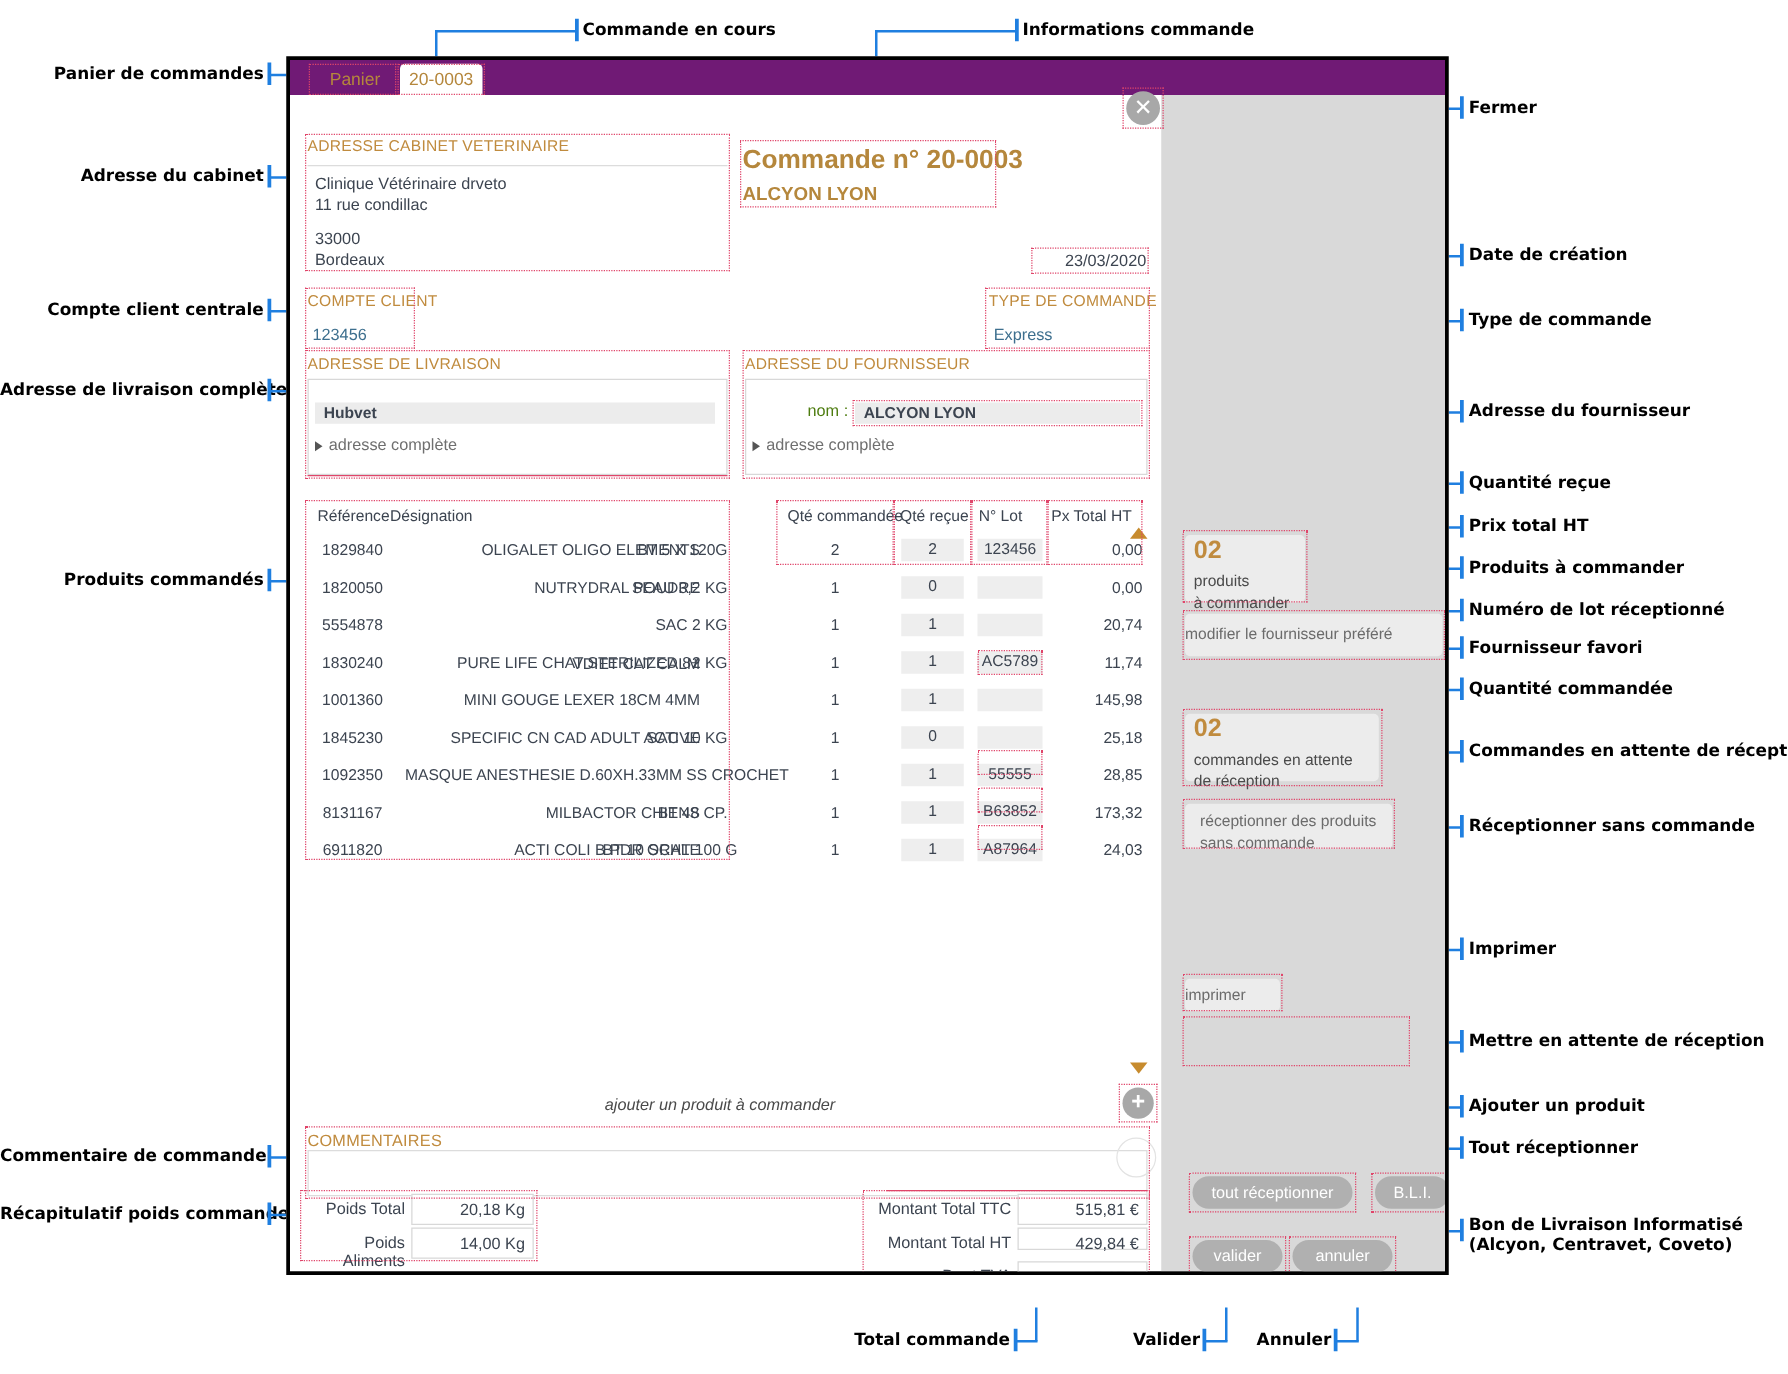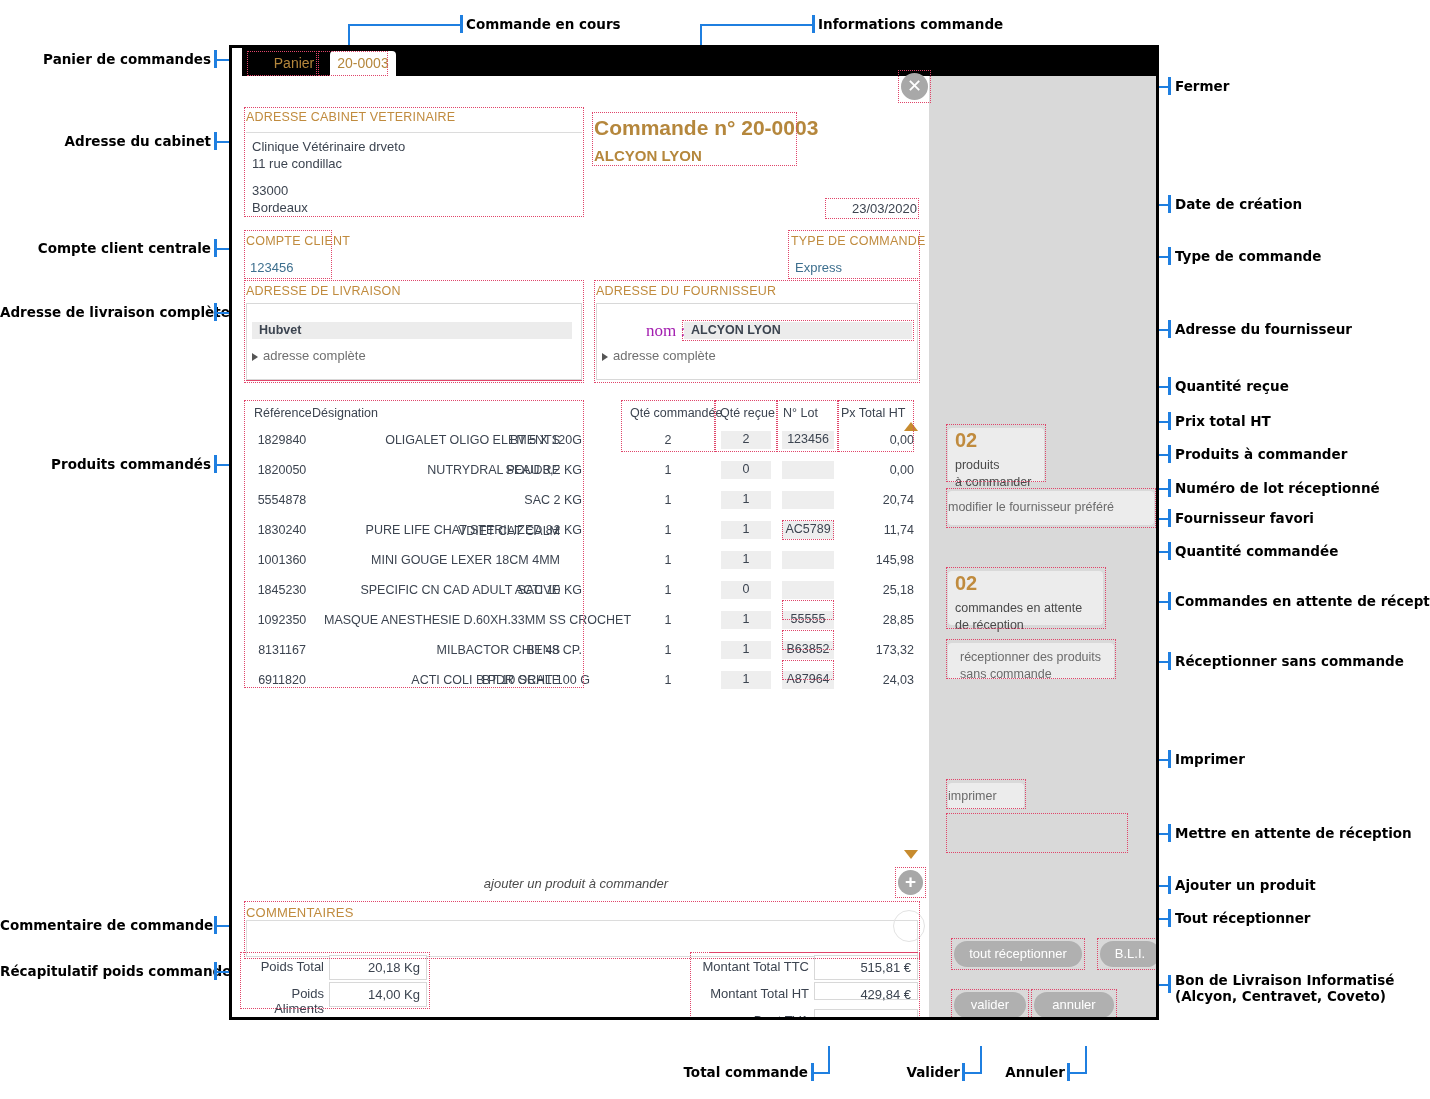--- a/index.html
+++ b/index.html
@@ -14,42 +14,42 @@
   .lead.h{height:2px;}
   .lead.v{width:2px;}
   .tick{position:absolute;width:3px;background:#1f7fe0;}
 
   
   #app{position:absolute;left:229px;top:45px;width:930px;height:975px;
        background:#ffffff;border:3px solid #000;box-sizing:border-box;}
   #appinner{position:absolute;inset:0;overflow:hidden;}
 
   
-  .tabbar{position:absolute;left:10px;top:0;width:100%;height:28px;background:#000000;}
+  .tabbar{position:absolute;left:0;top:0;width:100%;height:28px;background:#701a75;}
   .tab{position:absolute;top:3px;height:25px;line-height:25px;font-size:14px;
        color:#b5873c;text-align:center;box-sizing:border-box;}
   .tab.sel{background:#fff;border-top-left-radius:4px;border-top-right-radius:4px;}
 
   
   .side{position:absolute;right:0;top:28px;width:227px;bottom:0;background:#d9d9d9;}
 
   
   .closebtn{position:absolute;left:669px;top:25px;width:27px;height:27px;border-radius:50%;
             background:#a8a8a8;color:#fff;font-size:18px;line-height:27px;text-align:center;
             font-weight:bold;cursor:pointer;}
 
   
   .fieldlabel{position:absolute;font-size:12.5px;color:#c08b3e;letter-spacing:.2px;}
   .boxed{position:absolute;border:1px solid #d8d8d8;background:#fff;box-sizing:border-box;}
   .redline{position:absolute;height:1px;background:#e0456a;}
   .grayline{position:absolute;height:1px;background:#dcdcdc;}
 
   .addrtext{position:absolute;font-size:13px;color:#3c4450;line-height:18px;white-space:pre;}
   .val{position:absolute;font-size:13px;color:#3d6f8e;}
-  .valdark{position:absolute;font-size:17px;color:#a21caf;font-family:Liberation Serif, serif;}
+  .valdark{position:absolute;font-size:13px;color:#4d7c0f;}
 
   .title1{position:absolute;font-size:21px;font-weight:bold;color:#b5873c;white-space:nowrap;}
   .title2{position:absolute;font-size:15px;font-weight:bold;color:#b5873c;white-space:nowrap;}
 
   .datebox{position:absolute;font-size:13px;color:#3c4450;text-align:right;}
 
   .graypill{position:absolute;background:#ececec;box-sizing:border-box;
             font-size:12.5px;font-weight:bold;color:#3c4450;line-height:17px;padding-left:7px;}
   .discl{position:absolute;font-size:13px;color:#6f6f6f;}
   .tri{display:inline-block;width:0;height:0;border-left:6px solid #555;

